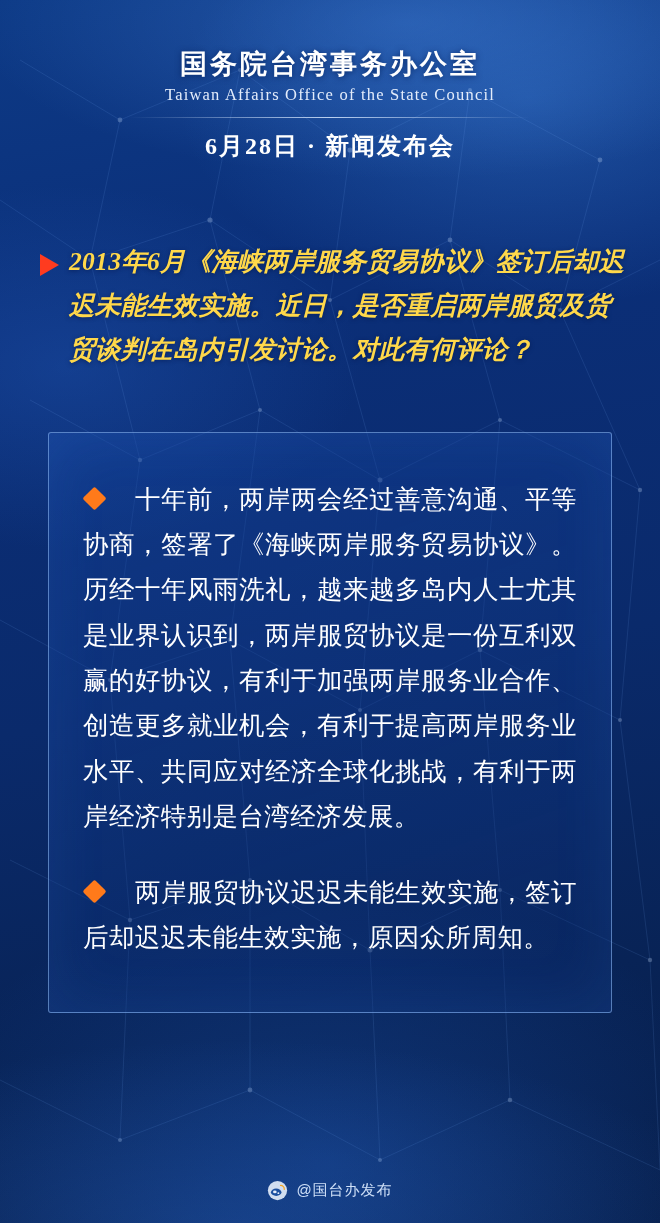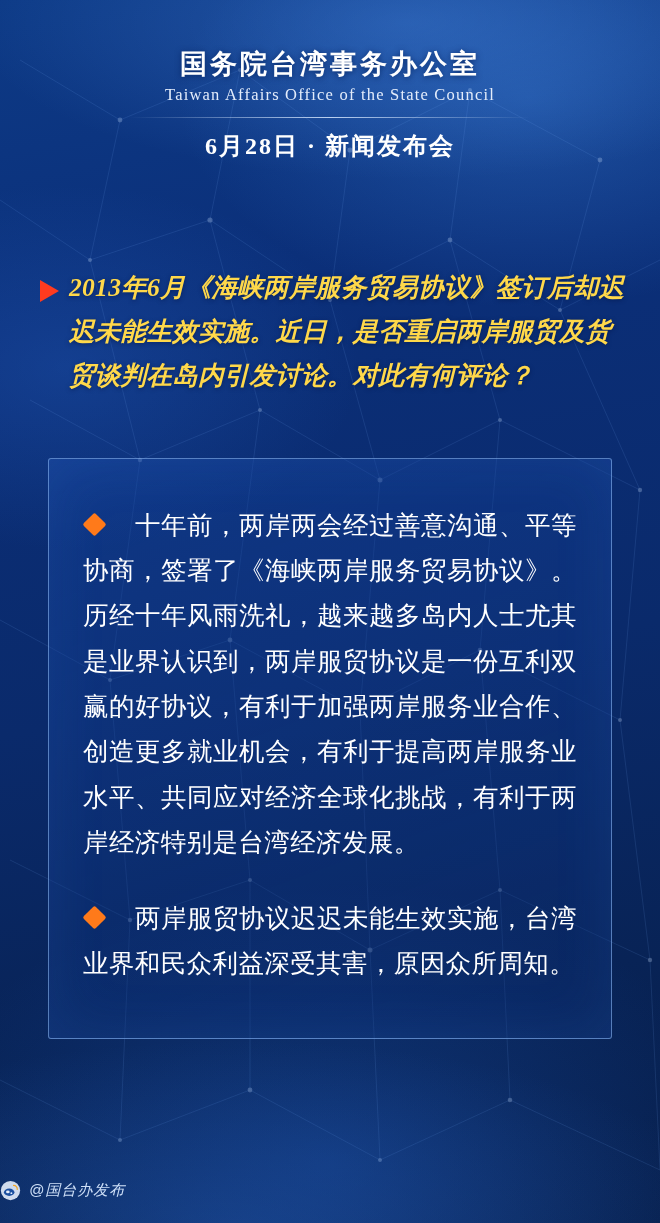--- a/index.html
+++ b/index.html
@@ -82,21 +82,21 @@
     font-family: "Liberation Serif", serif;
     font-weight: bold;
     font-size: 24px;
     letter-spacing: 2px;
     color: #ffffff;
   }
 
   
   .question-wrap {
     position: relative;
-    margin: 104px 28px 0 30px;
+    margin: 78px 28px 0 30px;
     display: flex;
     align-items: flex-start;
   }
   .tri {
     flex: 0 0 auto;
     width: 0;
     height: 0;
     margin: 14px 10px 0 10px;
     border-top: 11px solid transparent;
     border-bottom: 11px solid transparent;
@@ -150,22 +150,22 @@
   }
 
   
   .footer {
     position: absolute;
     left: 0;
     right: 0;
     bottom: 22px;
     display: flex;
     align-items: center;
+    justify-content: center;
     gap: 8px;
-    font-style: italic;
   }
   .weibo-icon {
     width: 21px;
     height: 21px;
     display: inline-block;
   }
   .footer-text {
     font-family: "Liberation Sans", sans-serif;
     font-size: 15px;
     color: #cfe0f8;
@@ -238,21 +238,21 @@
     <div class="question">2013年6月《海峡两岸服务贸易协议》签订后却迟迟未能生效实施。近日，是否重启两岸服贸及货贸谈判在岛内引发讨论。对此有何评论？</div>
   </div>
 
   <div class="card">
     <div class="para">
       <span class="diamond"></span>
       <span>十年前，两岸两会经过善意沟通、平等协商，签署了《海峡两岸服务贸易协议》。历经十年风雨洗礼，越来越多岛内人士尤其是业界认识到，两岸服贸协议是一份互利双赢的好协议，有利于加强两岸服务业合作、创造更多就业机会，有利于提高两岸服务业水平、共同应对经济全球化挑战，有利于两岸经济特别是台湾经济发展。</span>
     </div>
     <div class="para">
       <span class="diamond"></span>
-      <span>两岸服贸协议迟迟未能生效实施，台湾业界和民众利益深受其害，原因众所周知。</span>
+      <span>两岸服贸协议迟迟未能生效实施，签订后却迟迟未能生效实施，原因众所周知。</span>
     </div>
   </div>
 
   <div class="footer">
     <svg class="weibo-icon" viewBox="0 0 24 24">
       <circle cx="12" cy="12" r="11" fill="#e6eefc" opacity="0.9"></circle>
       <ellipse cx="10.5" cy="14" rx="6" ry="4.2" fill="#1b4fa0"></ellipse>
       <ellipse cx="9" cy="13.6" rx="2.1" ry="1.6" fill="#e6eefc"></ellipse>
       <circle cx="13" cy="15" r="1.1" fill="#e6eefc"></circle>
       <path d="M15.5 6.2c2.6 0 4.6 2.1 4.2 4.6" stroke="#f5a623" stroke-width="1.4" fill="none" stroke-linecap="round"></path>

